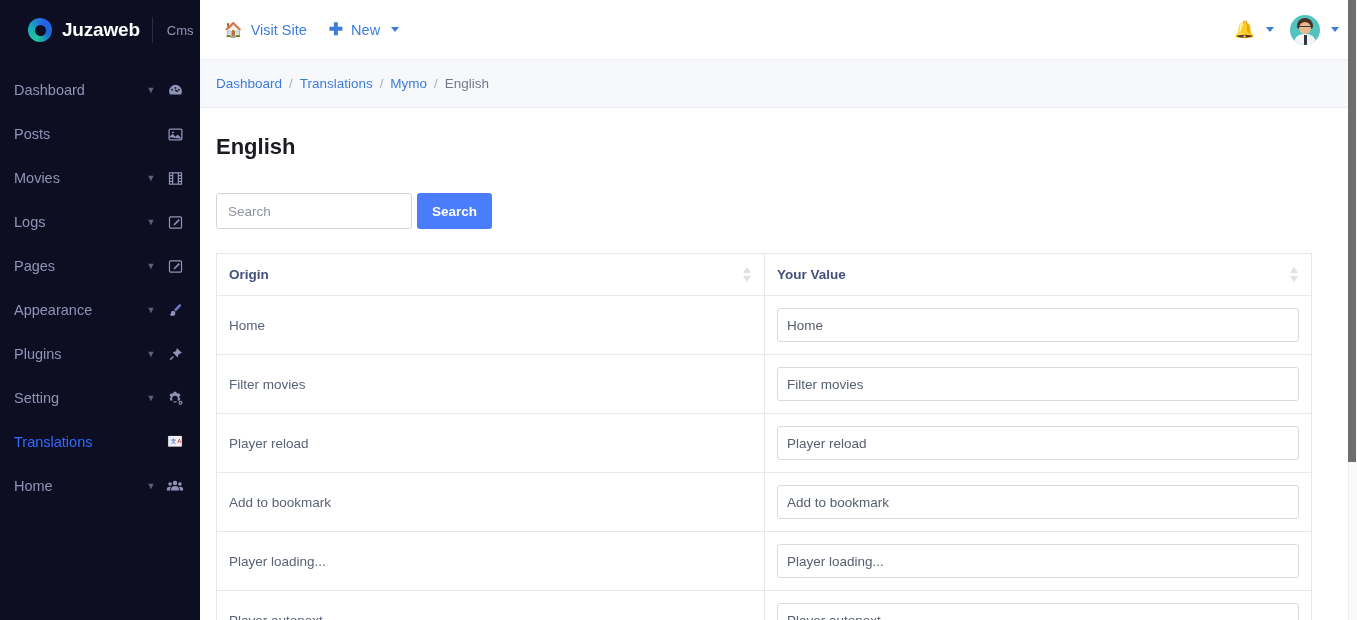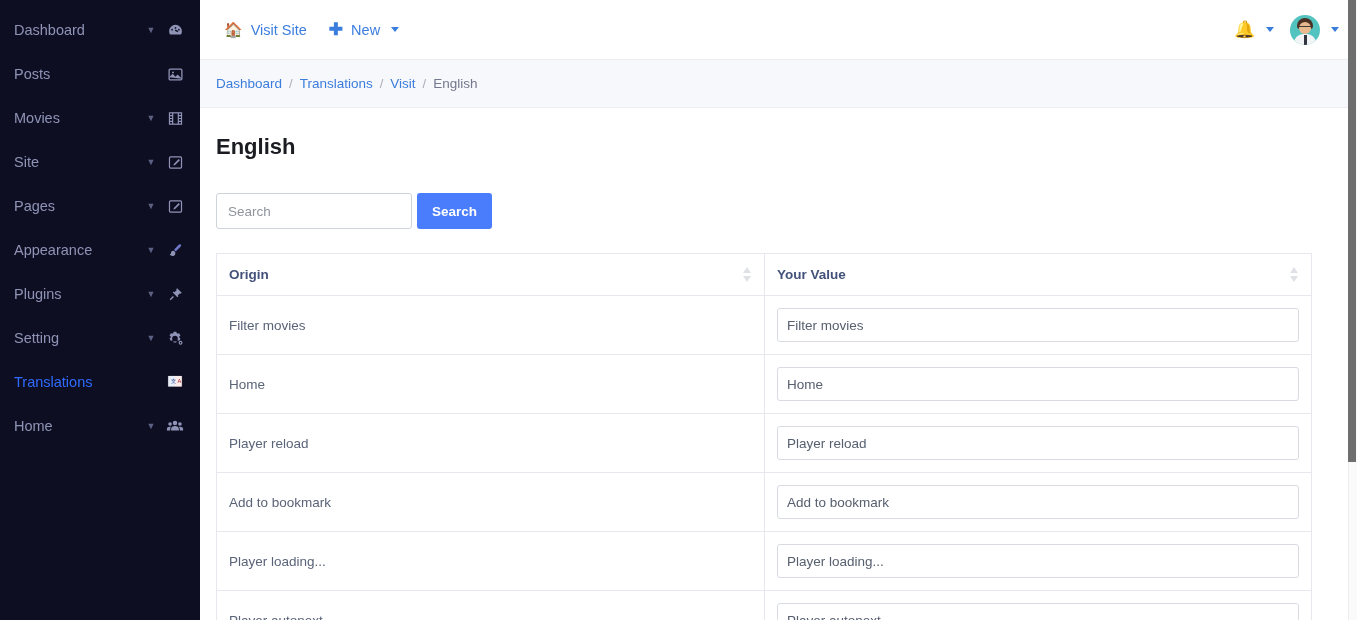--- a/index.html
+++ b/index.html
@@ -320,20 +320,26 @@
     width: 8px;
     height: 462px;
     background: #6e6e6e;
     border-radius: 0;
   }
 </style>
 </head>
 <body>
 
 <aside id="sidebar">
+  <div class="brand">
+    <span class="logo-ring"></span>
+    <span class="brand-name">Juzaweb</span>
+    <span class="brand-sep"></span>
+    <span class="brand-sub">Cms</span>
+  </div>
 
   <nav class="nav">
 
     <div class="nav-item">
       <span class="nav-label">Dashboard</span>
       <span class="nav-caret">▼</span>
       <span class="nav-ic">
         <svg width="17" height="17" viewBox="0 0 24 24" fill="#8f93b5">
             <path d="M12 4a9 9 0 0 0-9 9 8.9 8.9 0 0 0 1.2 4.5h15.6A8.9 8.9 0 0 0 21 13a9 9 0 0 0-9-9zm0 3.2a1.2 1.2 0 1 1 0 2.4 1.2 1.2 0 0 1 0-2.4zM7.2 9.6a1.2 1.2 0 1 1 0 2.4 1.2 1.2 0 0 1 0-2.4zm9.6 0a1.2 1.2 0 1 1 0 2.4 1.2 1.2 0 0 1 0-2.4zM12 10.5l4 2.2-1 1.8-4-2.3z"></path>
           </svg>
@@ -357,21 +363,21 @@
       <span class="nav-caret">▼</span>
       <span class="nav-ic">
         <svg width="17" height="17" viewBox="0 0 24 24" fill="none" stroke="#8f93b5" stroke-width="1.7">
             <rect x="3.5" y="4" width="17" height="16"></rect>
             <path d="M8 4v16M16 4v16M3.5 8h4.5M3.5 12h4.5M3.5 16h4.5M16 8h4.5M16 12h4.5M16 16h4.5"></path>
           </svg>
       </span>
     </div>
 
     <div class="nav-item">
-      <span class="nav-label">Site</span>
+      <span class="nav-label">Logs</span>
       <span class="nav-caret">▼</span>
       <span class="nav-ic">
         <svg width="17" height="17" viewBox="0 0 24 24" fill="none" stroke="#8f93b5" stroke-width="1.7">
             <rect x="3.5" y="4" width="17" height="16" rx="1.5"></rect>
             <path d="M16.5 7.2l-6.8 6.8-.6 2.3 2.3-.6 6.8-6.8z" fill="#8f93b5" stroke="none"></path>
           </svg>
       </span>
     </div>
 
     <div class="nav-item">
@@ -480,21 +486,21 @@
         <span class="caret-dn"></span>
       </div>
     </div>
   </header>
 
   <div id="breadcrumb-bar">
     <span class="crumb">Dashboard</span>
     <span class="crumb-sep">/</span>
     <span class="crumb">Translations</span>
     <span class="crumb-sep">/</span>
-    <span class="crumb">Visit</span>
+    <span class="crumb">Mymo</span>
     <span class="crumb-sep">/</span>
     <span class="crumb current">English</span>
   </div>
 
   <main id="content">
     <h1 id="page-title">English</h1>
 
     <div class="search-row">
       <input id="search-input" type="text" placeholder="Search" style="">
       <button id="search-button">Search</button>
@@ -516,32 +522,32 @@
           <th>
             <span class="th-inner">
               <span class="th-label">Your Value</span>
               <span class="sort-ic"></span>
             </span>
           </th>
         </tr>
       </thead>
       <tbody>
         <tr>
+          <td class="origin-cell">Home</td>
+          <td class="value-cell">
+            <input class="val-input" type="text" value="Home" style="">
+          </td>
+        </tr>
+        <tr>
           <td class="origin-cell">Filter movies</td>
           <td class="value-cell">
             <input class="val-input" type="text" value="Filter movies" style="">
           </td>
         </tr>
         <tr>
-          <td class="origin-cell">Home</td>
-          <td class="value-cell">
-            <input class="val-input" type="text" value="Home" style="">
-          </td>
-        </tr>
-        <tr>
           <td class="origin-cell">Player reload</td>
           <td class="value-cell">
             <input class="val-input" type="text" value="Player reload" style="">
           </td>
         </tr>
         <tr>
           <td class="origin-cell">Add to bookmark</td>
           <td class="value-cell">
             <input class="val-input" type="text" value="Add to bookmark" style="">
           </td>

